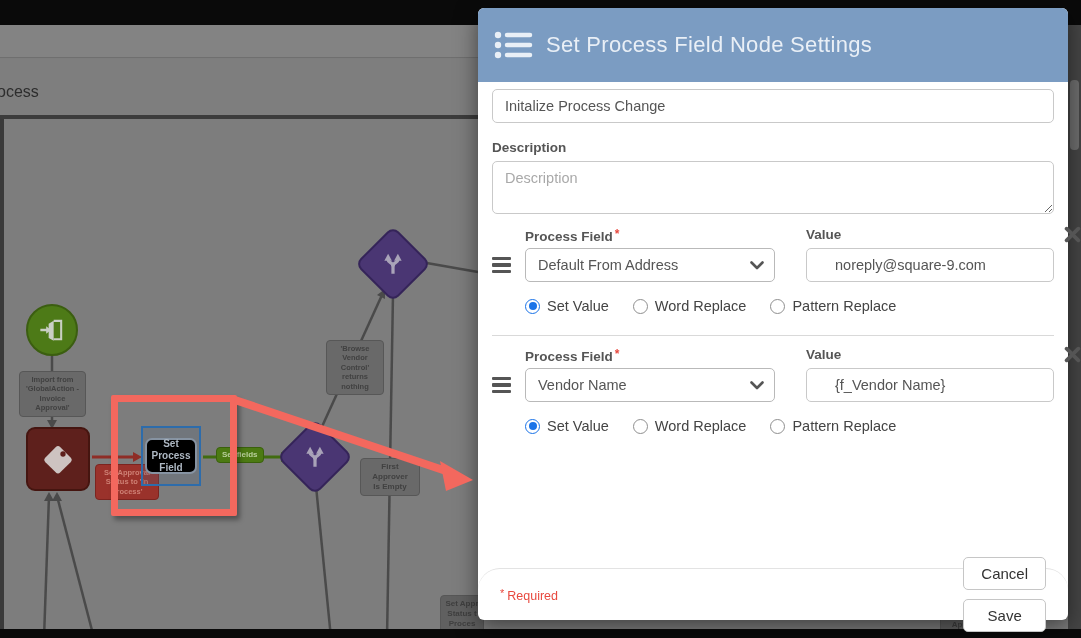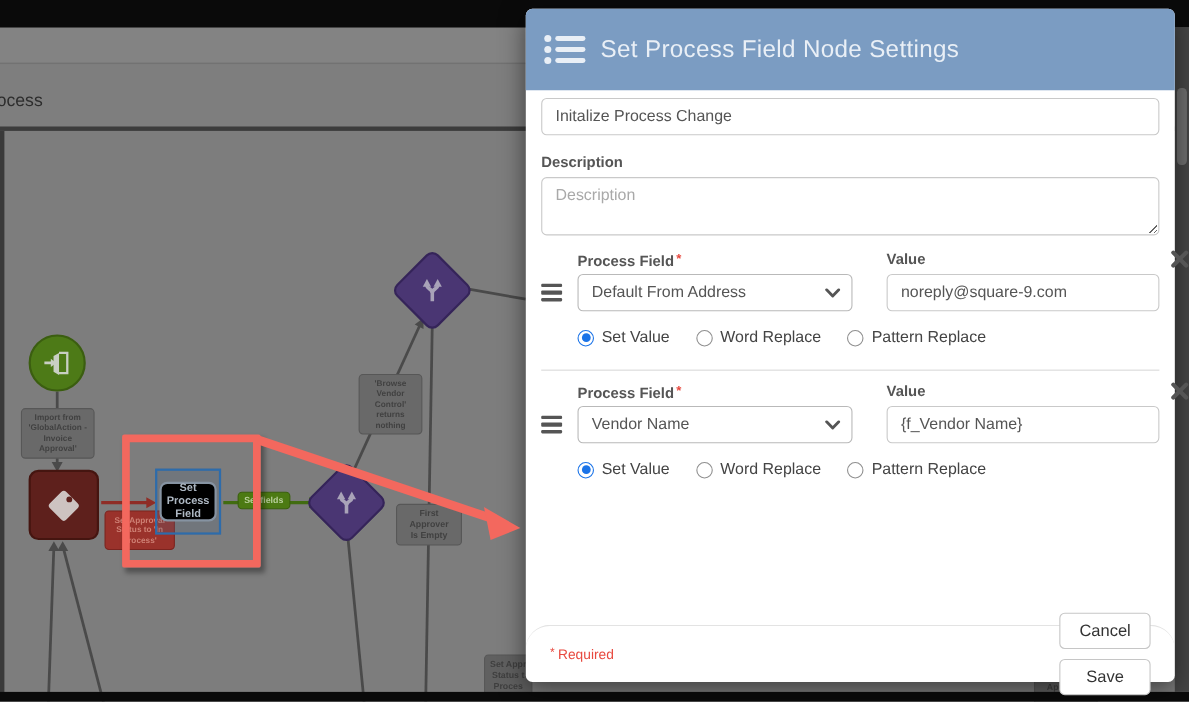--- a/index.html
+++ b/index.html
@@ -86,21 +86,21 @@
   .op { position:relative; }
   .op-head { position:relative; margin:9px 0 0 33px; height:17px; }
   .val-label { position:absolute; left:281px; top:0; }
   .x-btn { position:absolute; right:-27px; top:-1px; cursor:pointer; }
   .op-row { display:flex; align-items:center; margin-top:4px; }
   .drag { width:33px; display:flex; flex-direction:column; gap:3px; cursor:grab; }
   .drag i { display:block; width:19px; height:3.5px; background:#555; border-radius:1px; }
   .sel { width:250px; height:34px; border:1px solid #b9b9b9; border-radius:5px; display:flex;
          align-items:center; padding:0 10px 0 12px; font-size:14.5px; color:#555; cursor:pointer; background:#fff; }
   .sel span { flex:1; }
-  .op-row .inp2 { width:248px; height:34px; border:1px solid #c9c9c9; border-radius:5px; padding:0 12px;
+  .op-row .inp2 { width:248px; height:34px; border:1px solid #c9c9c9; border-radius:5px; padding:0 28px;
                   font-size:14.5px; color:#555; margin-left:31px; font-family:"Liberation Sans",sans-serif; outline:none; }
   .op-radios { display:flex; align-items:center; gap:24px; margin:16px 0 0 33px; }
   .r-item { display:flex; align-items:center; gap:7px; cursor:pointer; }
   .radio { width:15px; height:15px; border-radius:50%; border:1.5px solid #8f8f8f; position:relative; background:#fff; }
   .radio.selected { border-color:#1a73e8; }
   .radio.selected::after { content:""; position:absolute; left:2.5px; top:2.5px; width:8px; height:8px;
                            border-radius:50%; background:#1a73e8; }
   .rlabel { font-size:14.5px; color:#444; }
   .op-divider { border-top:1px solid #d9d9d9; margin:21px 0 11px 0; }
 

